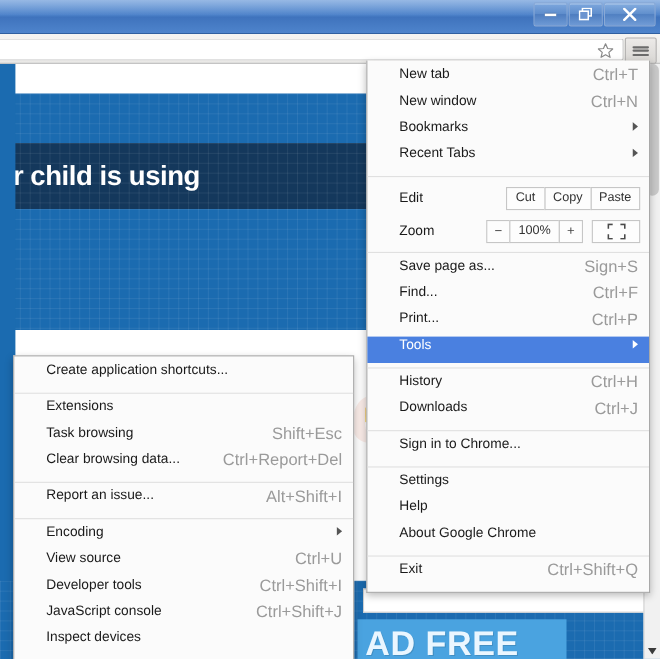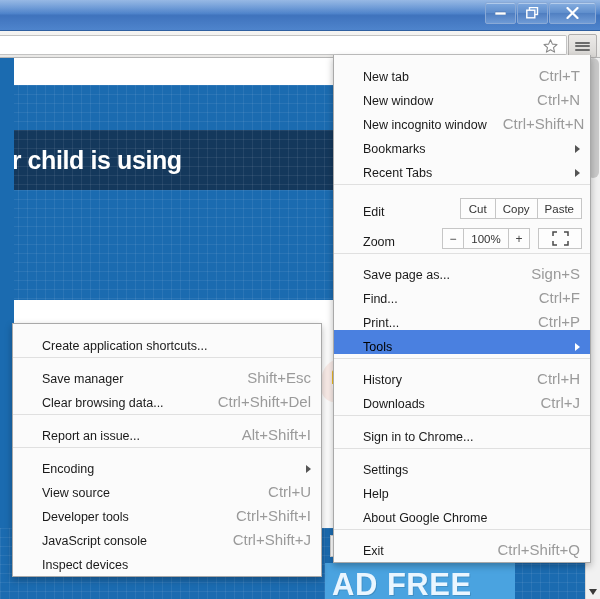--- a/index.html
+++ b/index.html
@@ -139,34 +139,34 @@
   #tools-menu{
     position:absolute;left:12px;top:323px;width:310px;
     background:#fbfbfb;
     border:1px solid #a9a9a9;
     box-shadow:0 3px 7px rgba(0,0,0,.28);
     box-sizing:border-box;
     padding:5px 0 4px 0;
     font-size:12.5px;color:#1a1a1a;
   }
   .mi{
-    position:relative;display:flex;align-items:flex-end;
+    position:relative;display:flex;align-items:flex-start;
     height:24px;padding:0 10px 0 29px;box-sizing:border-box;
     white-space:nowrap;
   }
   .mi .lbl{flex:0 0 auto;}
   .mi .accel{margin-left:auto;color:#9a9a9a;font-size:15px;padding-left:16px;}
   .mi .arrow{margin-left:auto;padding-left:16px;}
-  .mi.sel{background:#4a80e0;color:#000000;}
+  .mi.sel{background:#4a80e0;color:#ffffff;}
   .mi.sel .arrow svg polygon{fill:#ffffff;}
   .sep{height:1px;background:#e0e0e0;margin:4px 0;}
 
   
   .mi-row{
-    position:relative;display:flex;align-items:flex-end;
+    position:relative;display:flex;align-items:center;
     height:30px;padding:0 8px 0 29px;box-sizing:border-box;
   }
   .btn-group{margin-left:auto;display:flex;padding-left:35px;}
   .mbtn{
     min-width:36px;height:21px;padding:0 7px;
     border:1px solid #c6c6c6;background:#fdfdfd;
     display:flex;align-items:center;justify-content:center;
     font-size:11.5px;color:#333;box-sizing:border-box;margin-left:-1px;
   }
   .mbtn:first-child{margin-left:0;}
@@ -267,24 +267,20 @@
 </div>
 
 <div id="main-menu">
     <div class="mi">
       <span class="lbl">New tab</span>
       <span class="accel">Ctrl+T</span>
     </div>
     <div class="mi">
       <span class="lbl">New window</span>
       <span class="accel">Ctrl+N</span>
-    </div>
-    <div class="mi">
-      <span class="lbl">New incognito window</span>
-      <span class="accel">Ctrl+Shift+N</span>
     </div>
     <div class="mi">
       <span class="lbl">Bookmarks</span>
       <span class="arrow"><svg width="5" height="8" viewBox="0 0 5 8">
           <polygon points="0,0 5,4 0,8" fill="#555555"></polygon>
         </svg></span>
     </div>
     <div class="mi">
       <span class="lbl">Recent Tabs</span>
       <span class="arrow"><svg width="5" height="8" viewBox="0 0 5 8">
@@ -361,26 +357,29 @@
       <span class="accel">Ctrl+Shift+Q</span>
     </div>
   </div>
 
 <div id="tools-menu">
     <div class="mi">
       <span class="lbl">Create application shortcuts...</span>
     </div>
     <div class="sep"></div>
     <div class="mi">
-      <span class="lbl">Save manager</span>
+      <span class="lbl">Extensions</span>
+    </div>
+    <div class="mi">
+      <span class="lbl">Task browsing</span>
       <span class="accel">Shift+Esc</span>
     </div>
     <div class="mi">
       <span class="lbl">Clear browsing data...</span>
-      <span class="accel">Ctrl+Shift+Del</span>
+      <span class="accel">Ctrl+Report+Del</span>
     </div>
     <div class="sep"></div>
     <div class="mi">
       <span class="lbl">Report an issue...</span>
       <span class="accel">Alt+Shift+I</span>
     </div>
     <div class="sep"></div>
     <div class="mi">
       <span class="lbl">Encoding</span>
       <span class="arrow"><svg width="5" height="8" viewBox="0 0 5 8">

